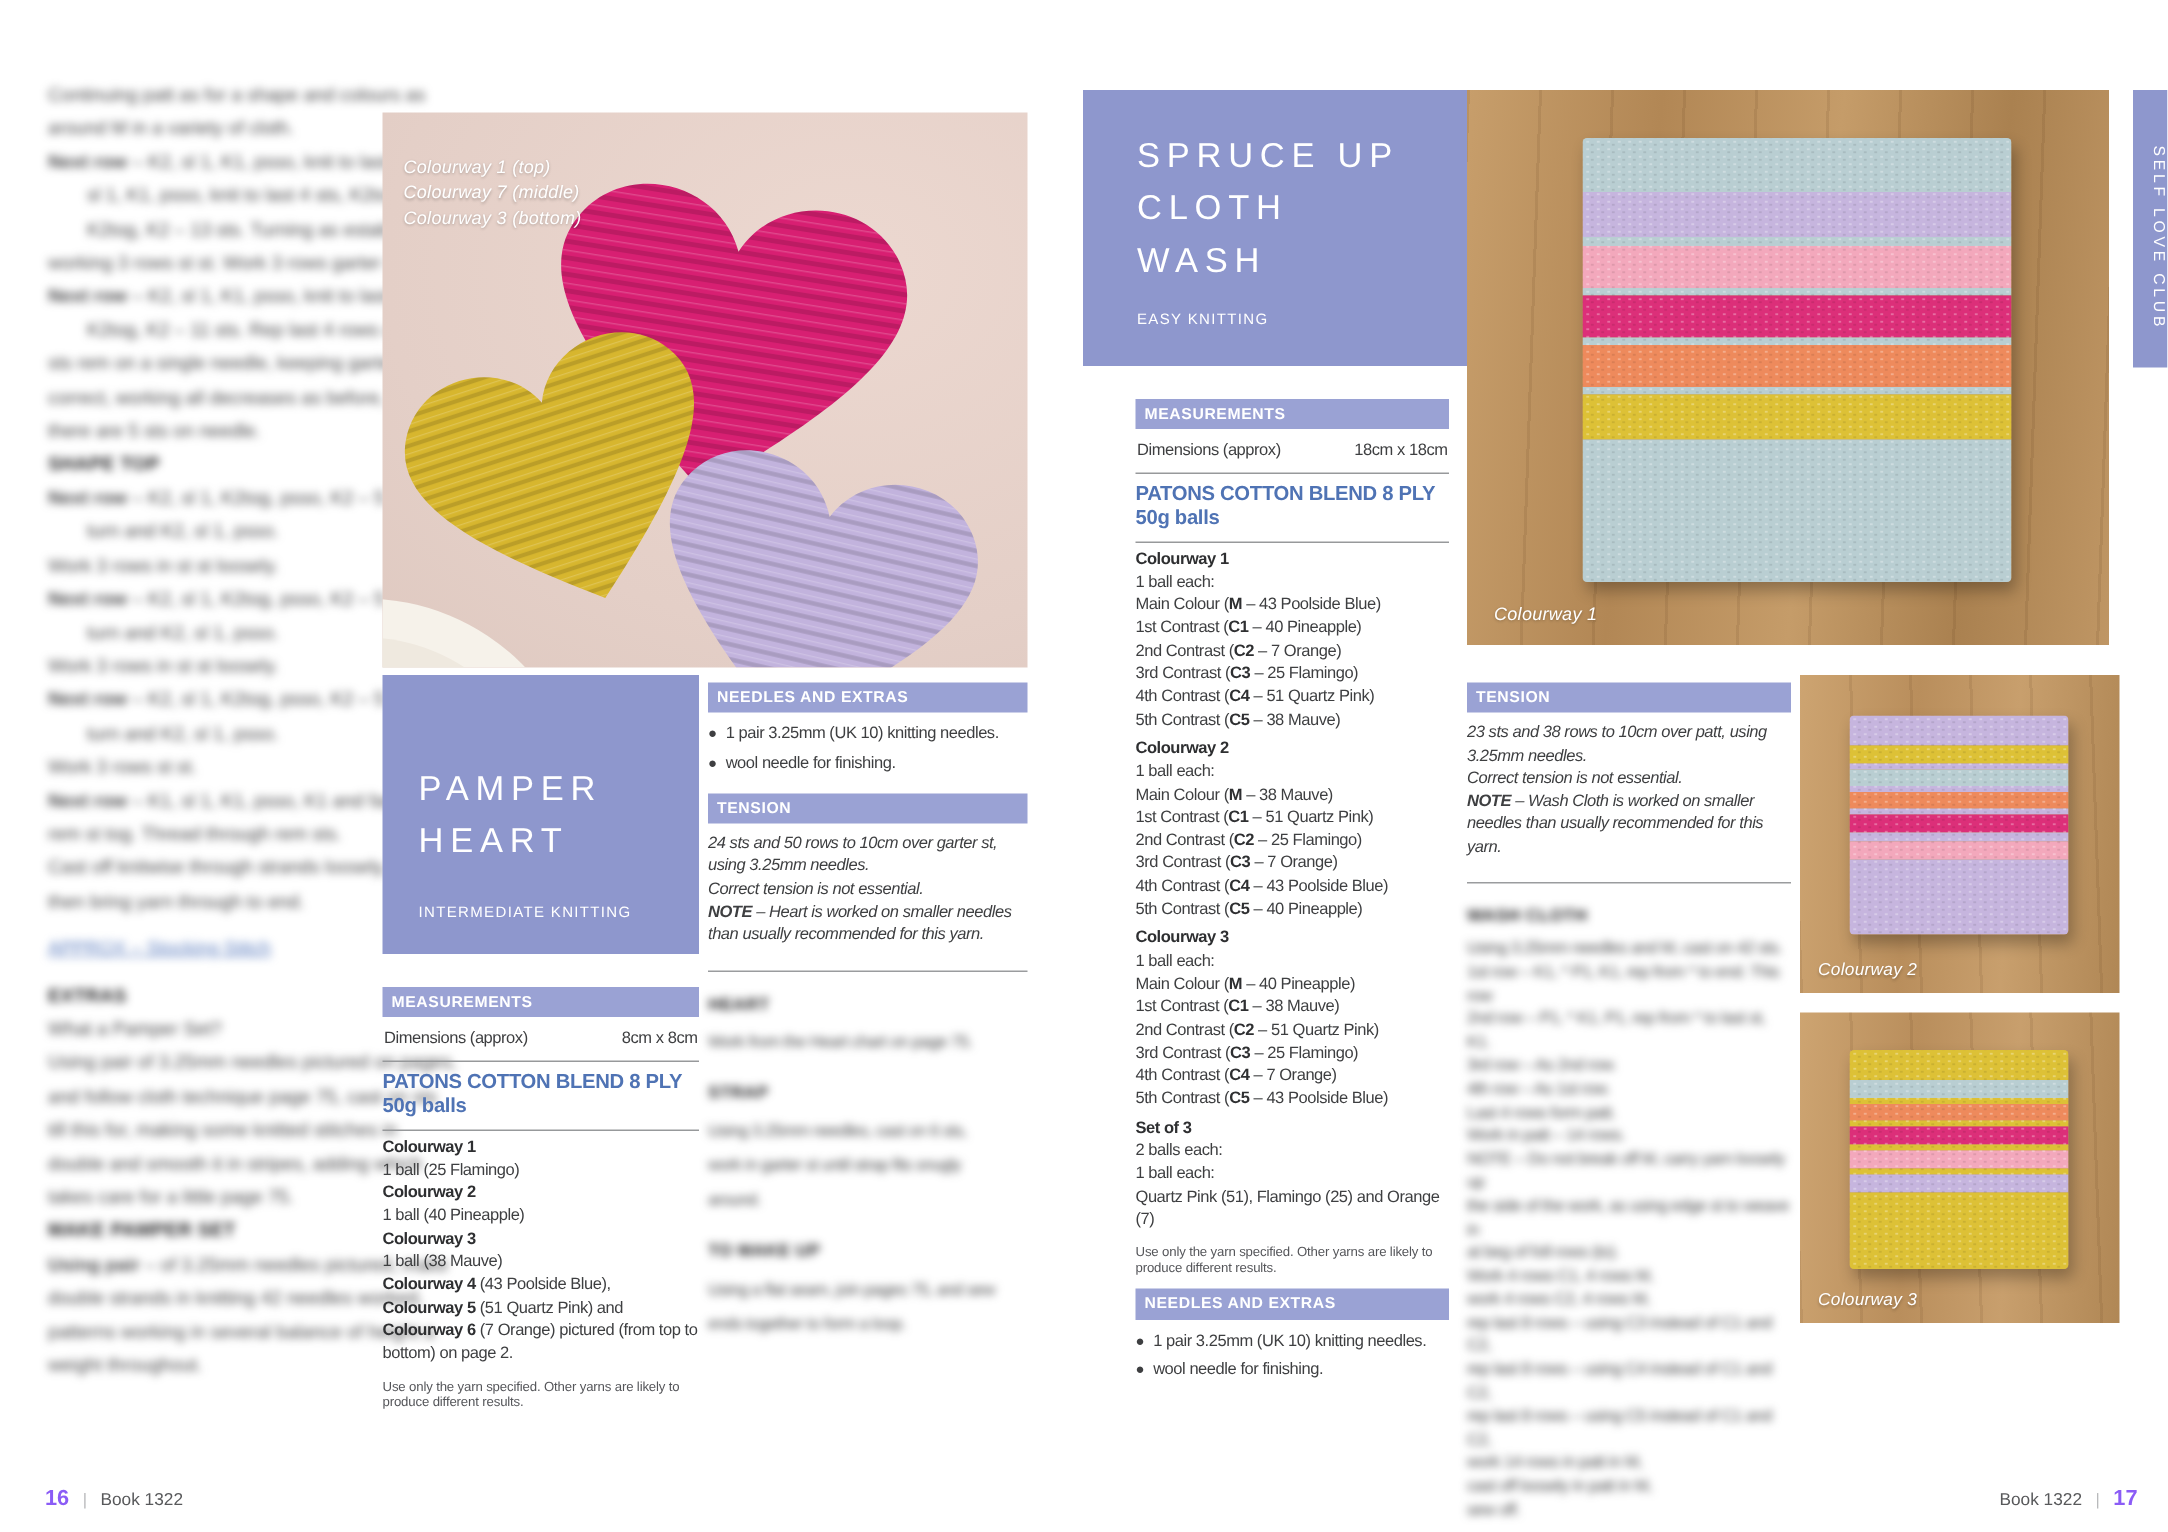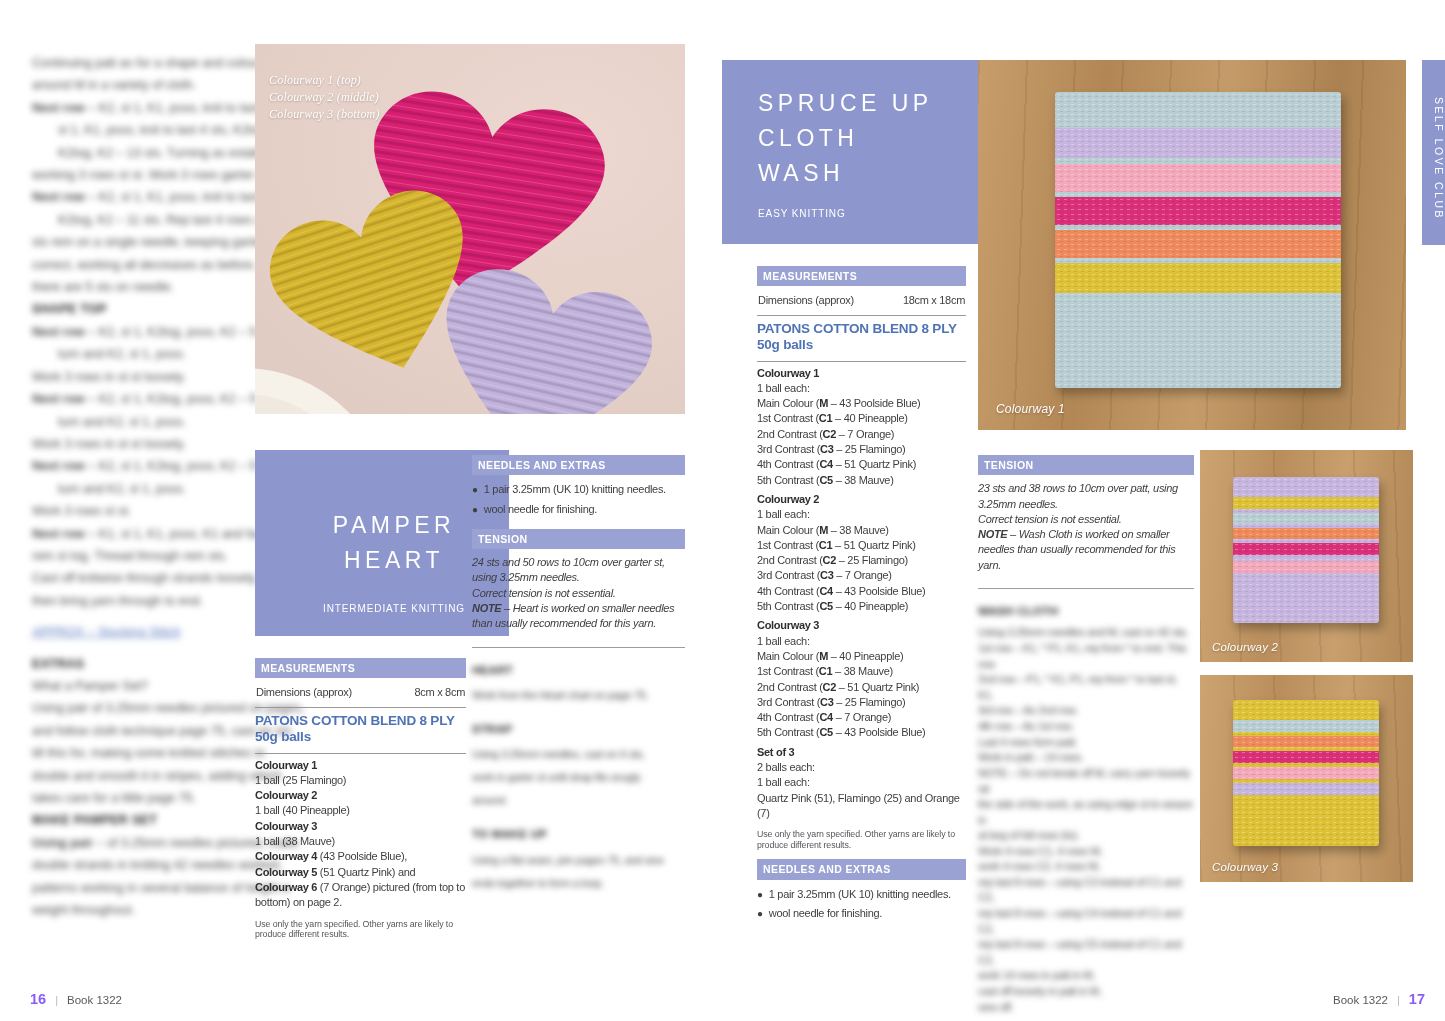--- a/index.html
+++ b/index.html
@@ -100,21 +100,21 @@
     <div class="blline n">till this for, making some knitted stitches in</div>
     <div class="blline n">double and smooth it in stripes, adding which</div>
     <div class="blline n">takes care for a little page 75.</div>
     <div class="blline B">MAKE PAMPER SET</div>
     <div class="blline b"><b>Using pair </b>– of 3.25mm needles pictured, make</div>
     <div class="blline n">double strands in knitting 42 needles worked,</div>
     <div class="blline n">patterns working in several balance of height a</div>
     <div class="blline n">weight throughout.</div>
   </div>
 
-<div class="abs heartsphoto" style="left:255px;top:44px;width:430px;height:370px;font-family:Liberation Serif, serif;">
+<div class="abs heartsphoto" style="left:255px;top:75px;width:430px;height:370px;">
   <svg width="430" height="370" viewBox="0 0 430 370">
     <defs>
       <pattern id="garter" width="9" height="8" patternUnits="userSpaceOnUse">
         <path d="M0 4 H9" stroke="rgba(0,0,0,.13)" stroke-width="2.4"></path>
         <path d="M0 0 H9" stroke="rgba(255,255,255,.18)" stroke-width="1.4"></path>
       </pattern>
     </defs>
     <circle cx="-12" cy="472" r="148" fill="#f6f2ea"></circle>
     <circle cx="-12" cy="472" r="122" fill="#efe9df"></circle>
     <g transform="translate(228,152) scale(1.36) rotate(9)">
@@ -125,26 +125,26 @@
       <path d="M0 -44 C -14 -76 -60 -80 -79 -51 C -99 -20 -72 16 0 74 C 72 16 99 -20 79 -51 C 60 -80 14 -76 0 -44 Z" fill="#d7b62e"></path>
       <path d="M0 -44 C -14 -76 -60 -80 -79 -51 C -99 -20 -72 16 0 74 C 72 16 99 -20 79 -51 C 60 -80 14 -76 0 -44 Z" fill="url(#garter)"></path>
     </g>
     <g transform="translate(286,322) scale(1.22) rotate(13)">
       <path d="M0 -44 C -14 -76 -60 -80 -79 -51 C -99 -20 -72 16 0 74 C 72 16 99 -20 79 -51 C 60 -80 14 -76 0 -44 Z" fill="#c2b3dd"></path>
       <path d="M0 -44 C -14 -76 -60 -80 -79 -51 C -99 -20 -72 16 0 74 C 72 16 99 -20 79 -51 C 60 -80 14 -76 0 -44 Z" fill="url(#garter)"></path>
     </g>
   </svg>
   <div class="cap" style="left:14px;top:28px;line-height:17px;">
     <div>Colourway 1 (top)</div>
-    <div>Colourway 2 (middle)</div>
+    <div>Colourway 7 (middle)</div>
     <div>Colourway 3 (bottom)</div>
   </div>
 </div>
 
-<div class="abs purplebox" style="left:255px;top:450px;width:254px;height:186px;padding:0;box-sizing:border-box;text-align:center;">
+<div class="abs purplebox" style="left:255px;top:450px;width:211px;height:186px;padding:0;box-sizing:border-box;">
   <div style="padding:58px 0 0 24px;">
     <div class="ptitle">PAMPER</div>
     <div class="ptitle">HEART</div>
     <div class="plevel" style="margin-top:25px;">INTERMEDIATE KNITTING</div>
   </div>
 </div>
 
 <div class="abs ycol" style="left:255px;top:658px;width:211px;">
   <div class="bar">MEASUREMENTS</div>
   <div class="dimrow">

